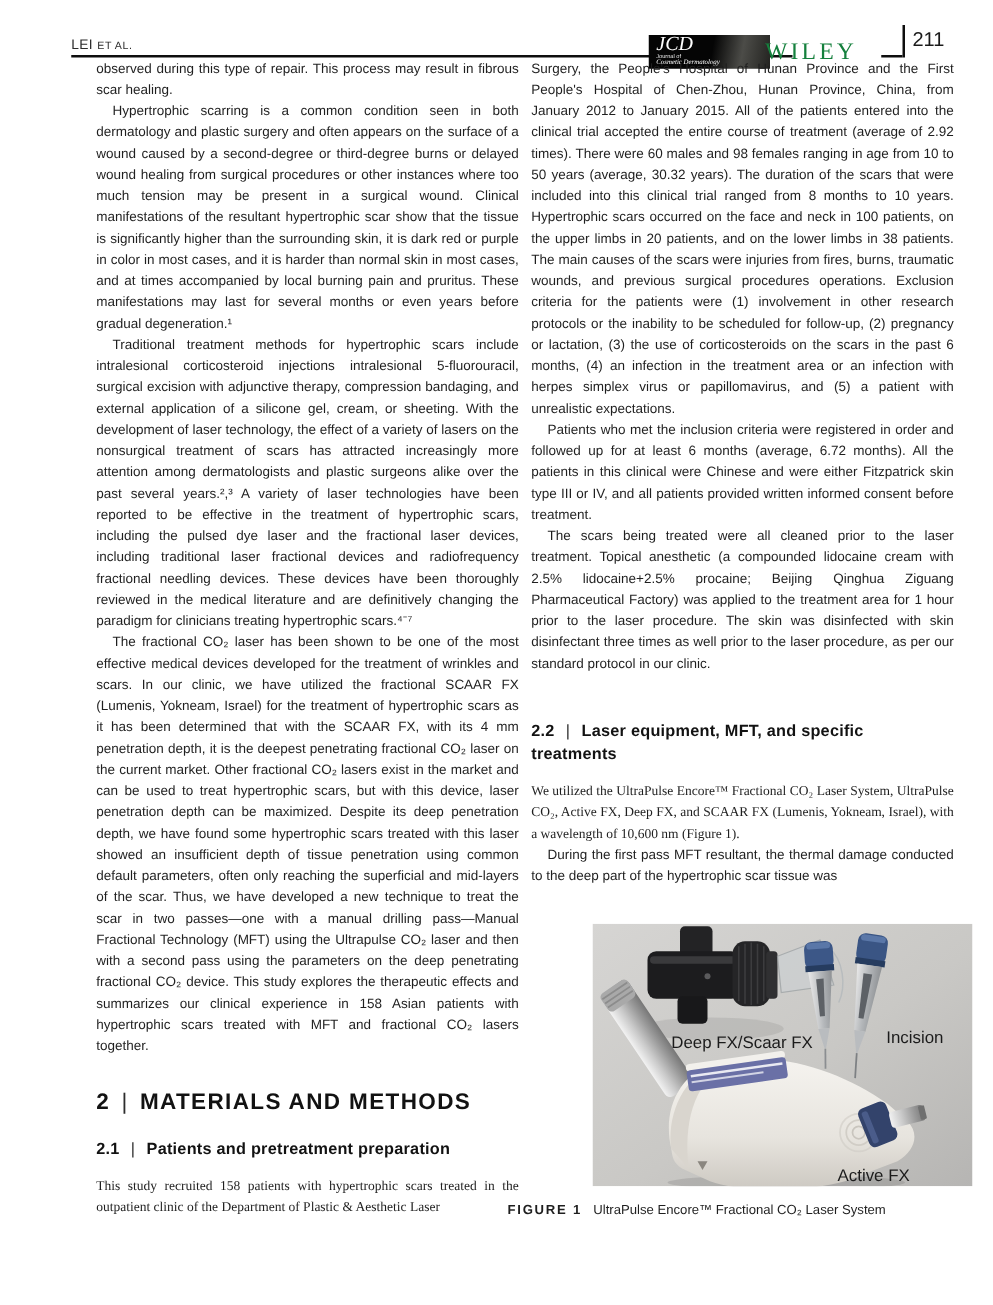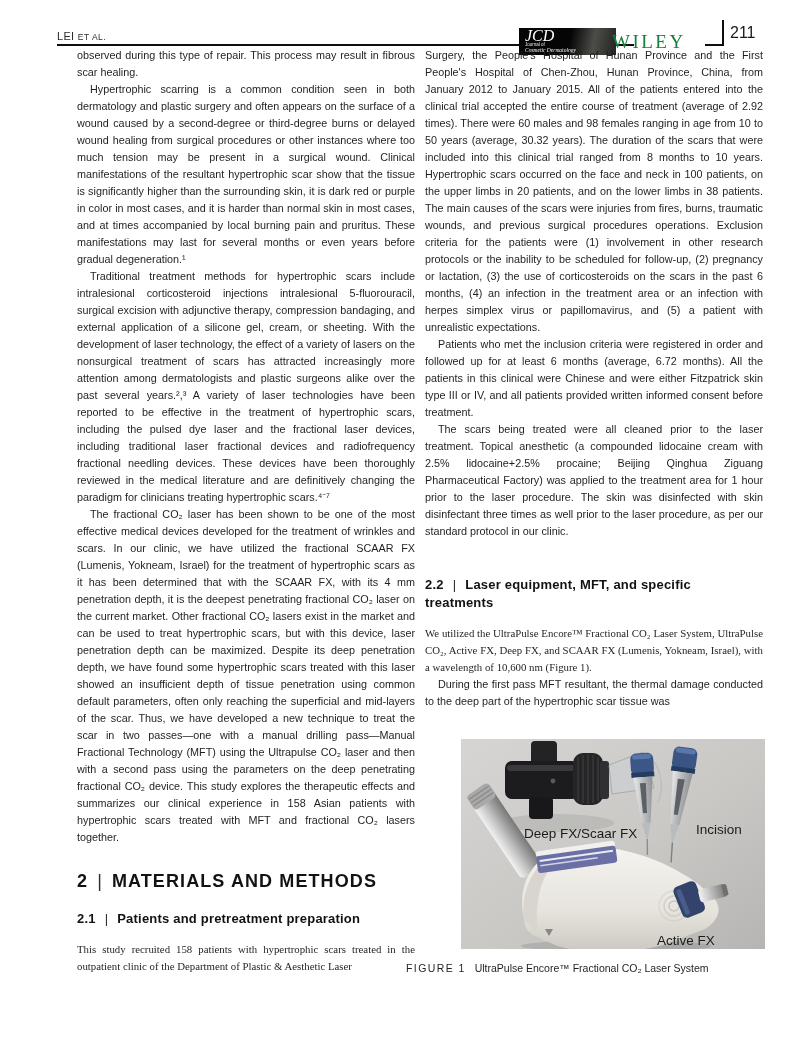--- a/index.html
+++ b/index.html
@@ -42,24 +42,24 @@
   }
   h3.subsec {
     font-size:13px; font-weight:bold; letter-spacing:0.2px; color:#121212;
     margin:20px 0 0 0; line-height:18px; text-align:left;
   }
   h3.subsec22 { margin-top:36px; }
   .pipe { font-weight:400; margin:0 9px; color:#2d2d2d; }
   p.after-head { margin-top:13px;font-family:Liberation Serif, serif; }
 
   
-  .figure-wrap { position:absolute; left:433px; top:739px; width:304px; height:240px;padding-left:28px; }
+  .figure-wrap { position:absolute; left:446px; top:739px; width:304px; height:240px;padding-left:28px; }
   .figure-wrap svg { display:block; }
   .caption { position:absolute; left:406px; top:962px; width:337px; font-size:10.5px; color:#1f1f1f; }
-  .cap-tag  { font-weight:normal; letter-spacing:1.4px; margin-right:9px;margin-top:34px; }
+  .cap-tag  { font-weight:bold; letter-spacing:1.4px; margin-right:9px;margin-top:34px; }
 </style>
 </head>
 <body>
 
 <div class="page">
 
   <div class="running-head"><span>LEI</span>&nbsp;<span class="suffix">ET AL.</span></div>
   <div class="rule-main"></div>
   <div class="jcd-box">
     <div class="jcd-abbrev">JCD</div>

